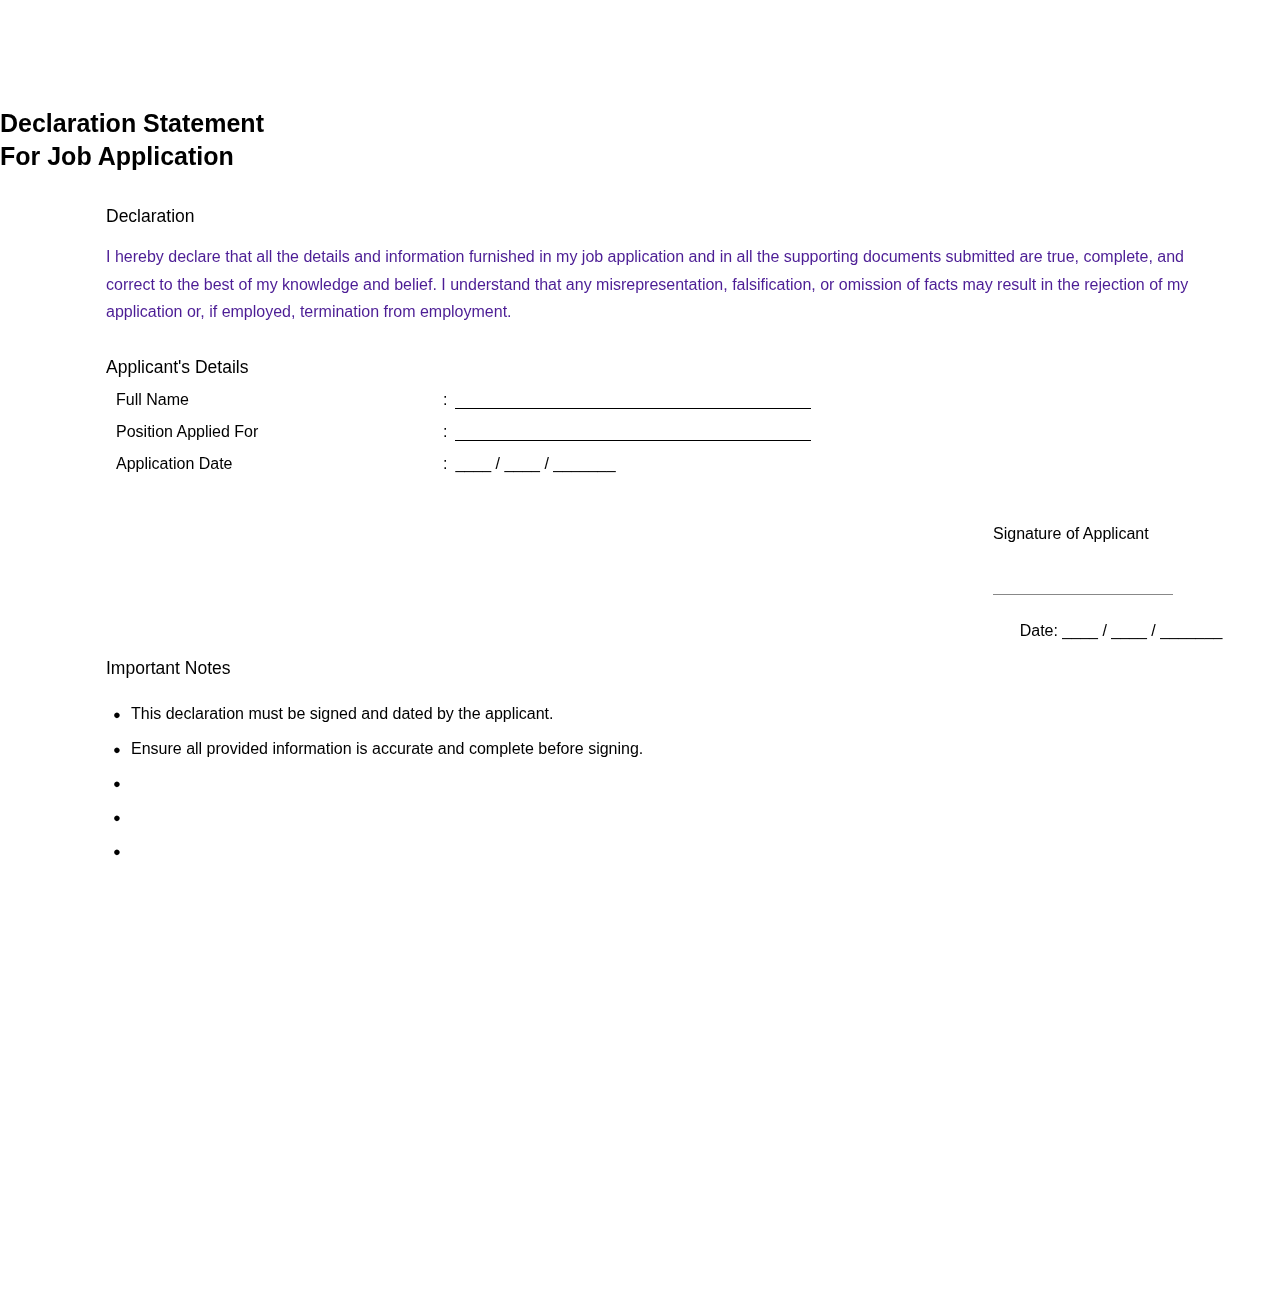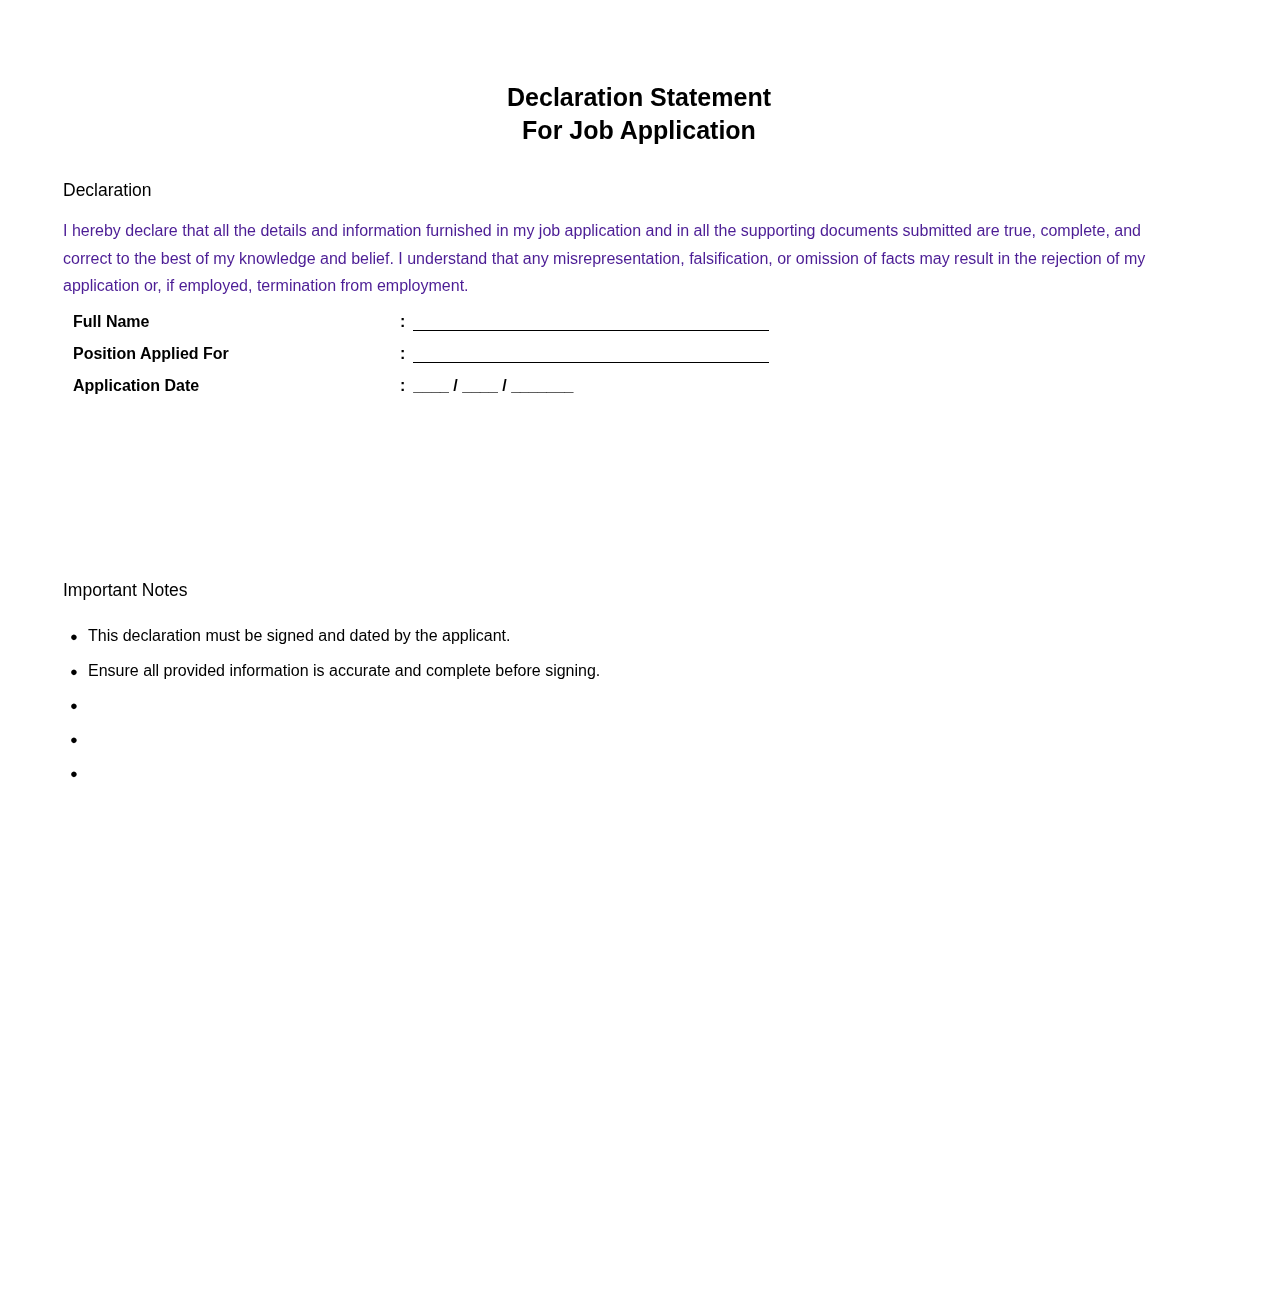--- a/index.html
+++ b/index.html
@@ -11,29 +11,29 @@
     position: relative;
     width: 1278px;
     height: 1300px;
     background: #ffffff;
     font-family: "Liberation Sans", sans-serif;
     color: #000000;
     overflow: hidden;
   }
   .doc-title {
     margin: 0;
-    padding-top: 81px;
-    text-align: center;
+    padding-top: 107px;
+    text-align: left;
     font-size: 25px;
     line-height: 33px;
     font-weight: 700;
     color: #000000;
   }
   .content {
-    padding-left: 63px;
+    padding-left: 106px;
     padding-right: 83px;
   }
   .sec-heading {
     margin: 0;
     font-size: 17.5px;
     font-weight: 400;
     line-height: 22px;
     color: #000000;
   }
   .h-declaration { margin-top: 32px; }
@@ -47,21 +47,20 @@
   .h-details { margin-top: 30px; }
   .details-rows {
     margin-top: 13px;
     padding-left: 10px;
   }
   .frow {
     display: flex;
     align-items: baseline;
     height: 32px;
     font-size: 16px;
-    font-weight: bold;
   }
   .flabel {
     flex: 0 0 327px;
   }
   .fsep {
     margin-right: 8px;
   }
   .fline {
     display: inline-block;
     width: 356px;
@@ -118,20 +117,21 @@
     <span>Declaration Statement</span><br>
     <span>For Job Application</span>
   </h1>
 
   <div class="content">
 
     <h2 class="sec-heading h-declaration">Declaration</h2>
 
     <p class="declaration-para">I hereby declare that all the details and information furnished in my job application and in all the supporting documents submitted are true, complete, and correct to the best of my knowledge and belief. I understand that any misrepresentation, falsification, or omission of facts may result in the rejection of my application or, if employed, termination from employment.</p>
 
+    <h2 class="sec-heading h-details">Applicant's Details</h2>
 
     <div class="details-rows">
 
       <div class="frow">
         <span class="flabel">Full Name</span>
         <span class="fsep">:</span>
         <span class="fline"></span>
       </div>
 
       <div class="frow">
@@ -165,14 +165,21 @@
       <li>
         <span class="bullet">●</span>
       </li>
       <li>
         <span class="bullet">●</span>
       </li>
     </ul>
 
   </div>
 
+  <div class="signature-block">
+    <div>Signature of Applicant</div>
+    <div class="sig-line"></div>
+    <div class="sig-date">
+      <span>Date:</span><span> ____ / ____ / _______</span>
+    </div>
+  </div>
 
 </div>
 
 </body></html>

